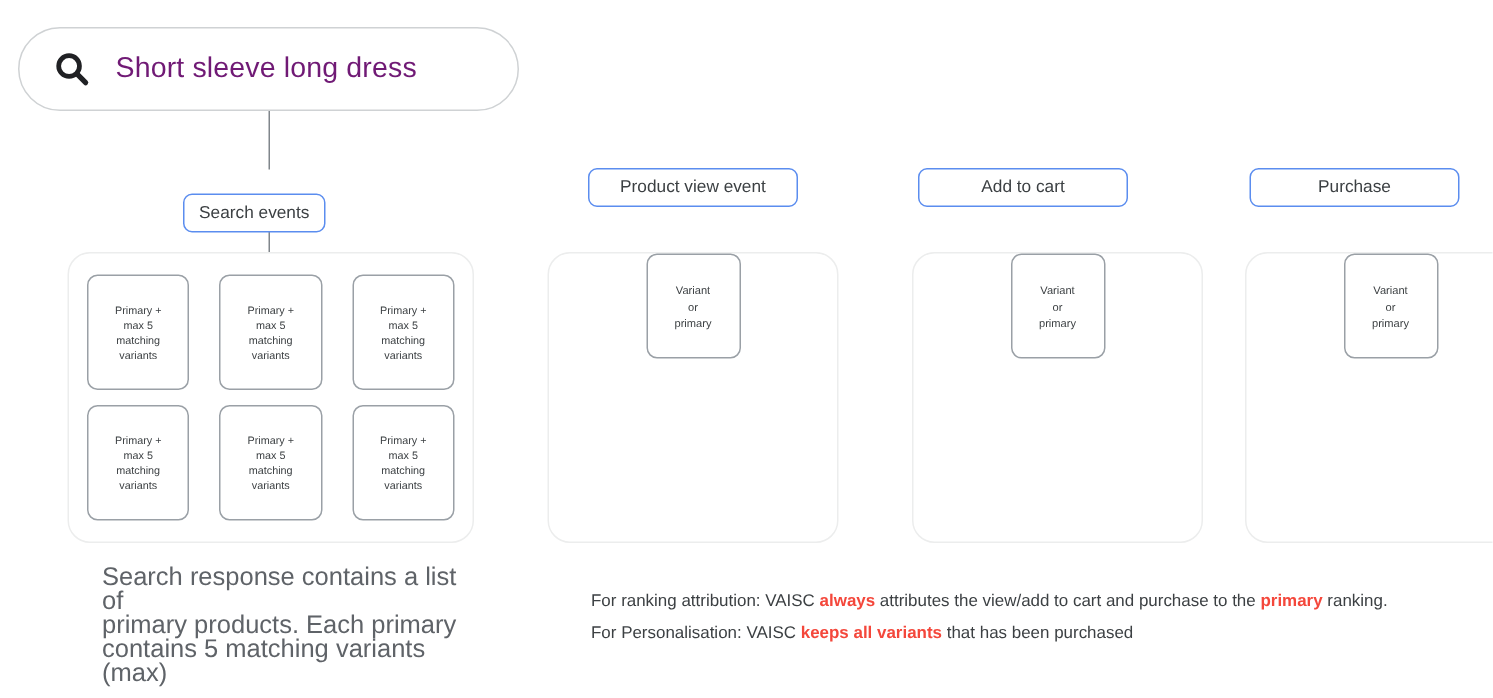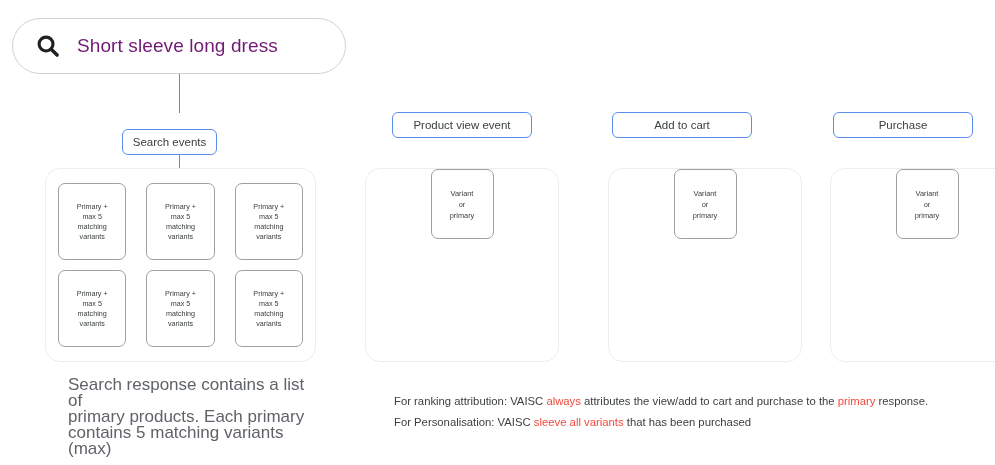--- a/index.html
+++ b/index.html
@@ -136,21 +136,21 @@
   .notes {
     position: absolute;
     left: 374px;
     top: 391px;
     width: 610px;
     font-size: 11.3px;
     line-height: 21px;
     color: #3c4043;
   }
   .notes .lead { font-weight: normal; padding-left: 20px; }
-  .notes .hl   { color: #f4473b; }
+  .notes .hl   { color: #f4473b; font-weight: bold; }
   .note-line { white-space: nowrap; }
 </style>
 </head>
 <body>
 
 <div class="search-pill">
   <svg class="search-icon" viewBox="0 0 24 24">
     <circle cx="10.2" cy="10.2" r="6.4" fill="none" stroke="#202124" stroke-width="2.9"></circle>
     <line x1="15.2" y1="15.2" x2="20.4" y2="20.4" stroke="#202124" stroke-width="3.2" stroke-linecap="round"></line>
   </svg>
@@ -215,18 +215,18 @@
 or
 primary</div>
 </div>
 
 <div class="caption-left">Search response contains a list of
 primary products. Each primary
 contains 5 matching variants (max)</div>
 
 <div class="notes">
   <div class="note-line">
-    <span class="lead">For ranking attribution:</span><span> VAISC </span><span class="hl">always</span><span> attributes the view/add to cart and purchase to the </span><span class="hl">primary</span><span> response.</span>
+    <span class="lead">For ranking attribution:</span><span> VAISC </span><span class="hl">always</span><span> attributes the view/add to cart and purchase to the </span><span class="hl">primary</span><span> ranking.</span>
   </div>
   <div class="note-line">
-    <span class="lead">For Personalisation:</span><span> VAISC </span><span class="hl">sleeve all variants</span><span> that has been purchased</span>
+    <span class="lead">For Personalisation:</span><span> VAISC </span><span class="hl">keeps all variants</span><span> that has been purchased</span>
   </div>
 </div>
 
 </body></html>

